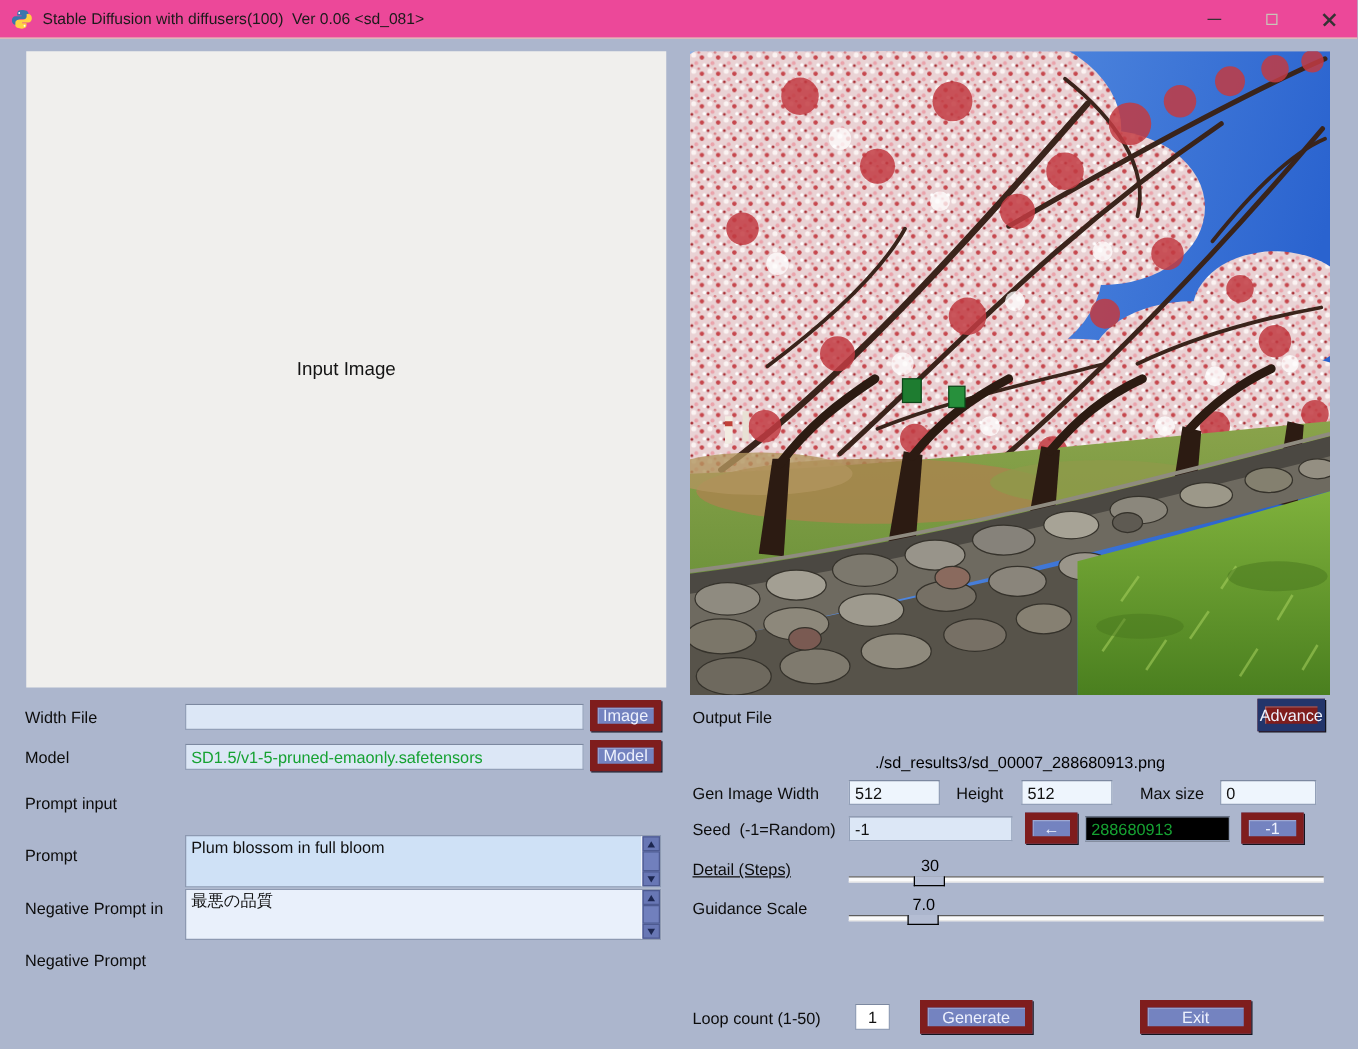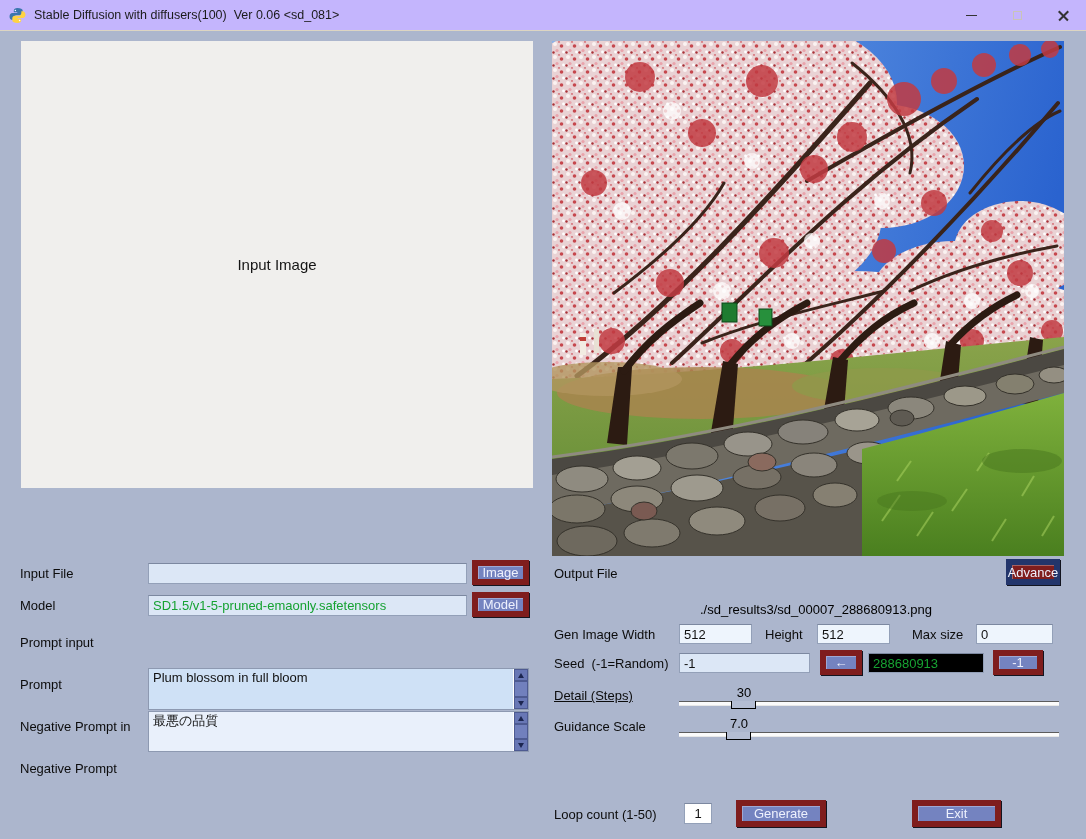--- a/index.html
+++ b/index.html
@@ -2,21 +2,21 @@
 <html><head>
 <meta charset="utf-8">
 <style>
   * { margin:0; padding:0; box-sizing:border-box; }
   html,body { width:1086px; height:839px; overflow:hidden; }
   body { font-family:"Liberation Sans","DejaVu Sans",sans-serif; background:#acb6cd; }
   .window { position:relative; width:1086px; height:839px; background:#acb6cd; }
 
   
   .titlebar { position:absolute; left:0; top:0; width:1086px; height:31px;
-    background:#c4b5fd; border-bottom:1px solid #ddd5c2; display:flex; align-items:center; }
+    background:#ec4899; border-bottom:1px solid #ddd5c2; display:flex; align-items:center; }
   .app-icon { margin-left:9px; width:17px; height:17px; display:inline-flex; }
   .title-text { margin-left:8px; font-size:12.5px; color:#1b1b1b; white-space:pre; }
   .win-controls { position:absolute; right:0; top:0; height:31px; display:flex; }
   .wc { width:46px; height:31px; display:flex; align-items:center; justify-content:center; }
   .wc.min .bar { width:11px; height:1.5px; background:#333; }
   .wc.max .sq { width:9px; height:9px; border:1.5px solid #c9c4b8; }
   .wc.close { position:relative; }
   .wc.close .x1,.wc.close .x2 { position:absolute; width:13px; height:1.5px; background:#333; }
   .wc.close .x1 { transform:rotate(45deg); }
   .wc.close .x2 { transform:rotate(-45deg); }
@@ -29,21 +29,21 @@
   .entry.pure-white { background:#ffffff; text-align:center; }
   .entry.bluer { background:#000000; }
   .green { color:#16a232; }
   .btn { position:absolute; background:#7483c0; color:#eef1fd; font-size:13px;
     border:6px solid #7f1d1d; box-shadow:1px 1px 0 #12141f, inset 1px 1px 0 rgba(255,255,255,.3);
     display:flex; align-items:center; justify-content:center; cursor:pointer;text-align:right; }
   .btn.accent { background:#7f1d1d; border-color:#23356b; }
   .static-text { position:absolute; font-size:13px; color:#000; white-space:nowrap; }
 
   
-  .input-ph { position:absolute; left:21px; top:41px; width:512px; height:447px; background:#f0efed;
+  .input-ph { position:absolute; left:21px; top:41px; width:512px; height:509px; background:#f0efed;
     display:flex; align-items:center; justify-content:center; }
   .input-ph span { font-size:15px; color:#141414; }
 
   
   .tbox { position:absolute; background:#e9f0fb; border:1px solid #8d99b1; display:flex; }
   .tbox.blue { background:#cfe1f6; }
   .tbox .txt { flex:1; font-size:13px; color:#111; padding:1px 4px; overflow:hidden; white-space:pre-wrap; line-height:16px; }
   .sb { width:15px; background:#c6d0e4; border-left:1px solid #fff; display:flex; flex-direction:column; }
   .sb .ar { height:12px; background:#6877b5; border:1px solid #4d5a91; display:flex; align-items:center; justify-content:center; }
   .sb .thumb { flex:1; background:#7180bd; border:1px solid #4d5a91; }
@@ -83,21 +83,21 @@
           <span class="x1"></span>
           <span class="x2"></span>
         </div>
     </div>
   </div>
 
   <div class="input-ph">
     <span>Input Image</span>
   </div>
 
-  <span class="lbl" style="left:20px; top:566px;">Input File</span>
+  <span class="lbl" style="left:20px; top:566px;">Width File</span>
   <div class="entry" style="left:148px; top:563px; width:319px; height:21px;"></div>
   <div class="btn" style="left:472px; top:560px; width:57px; height:25px;">Image</div>
 
   <span class="lbl" style="left:20px; top:598px;">Model</span>
   <div class="entry green" style="left:148px; top:595px; width:319px; height:21px;">SD1.5/v1-5-pruned-emaonly.safetensors</div>
   <div class="btn" style="left:472px; top:592px; width:57px; height:25px;">Model</div>
 
   <span class="lbl" style="left:20px; top:635px;">Prompt input</span>
 
   <span class="lbl" style="left:20px; top:677px;">Prompt</span>

